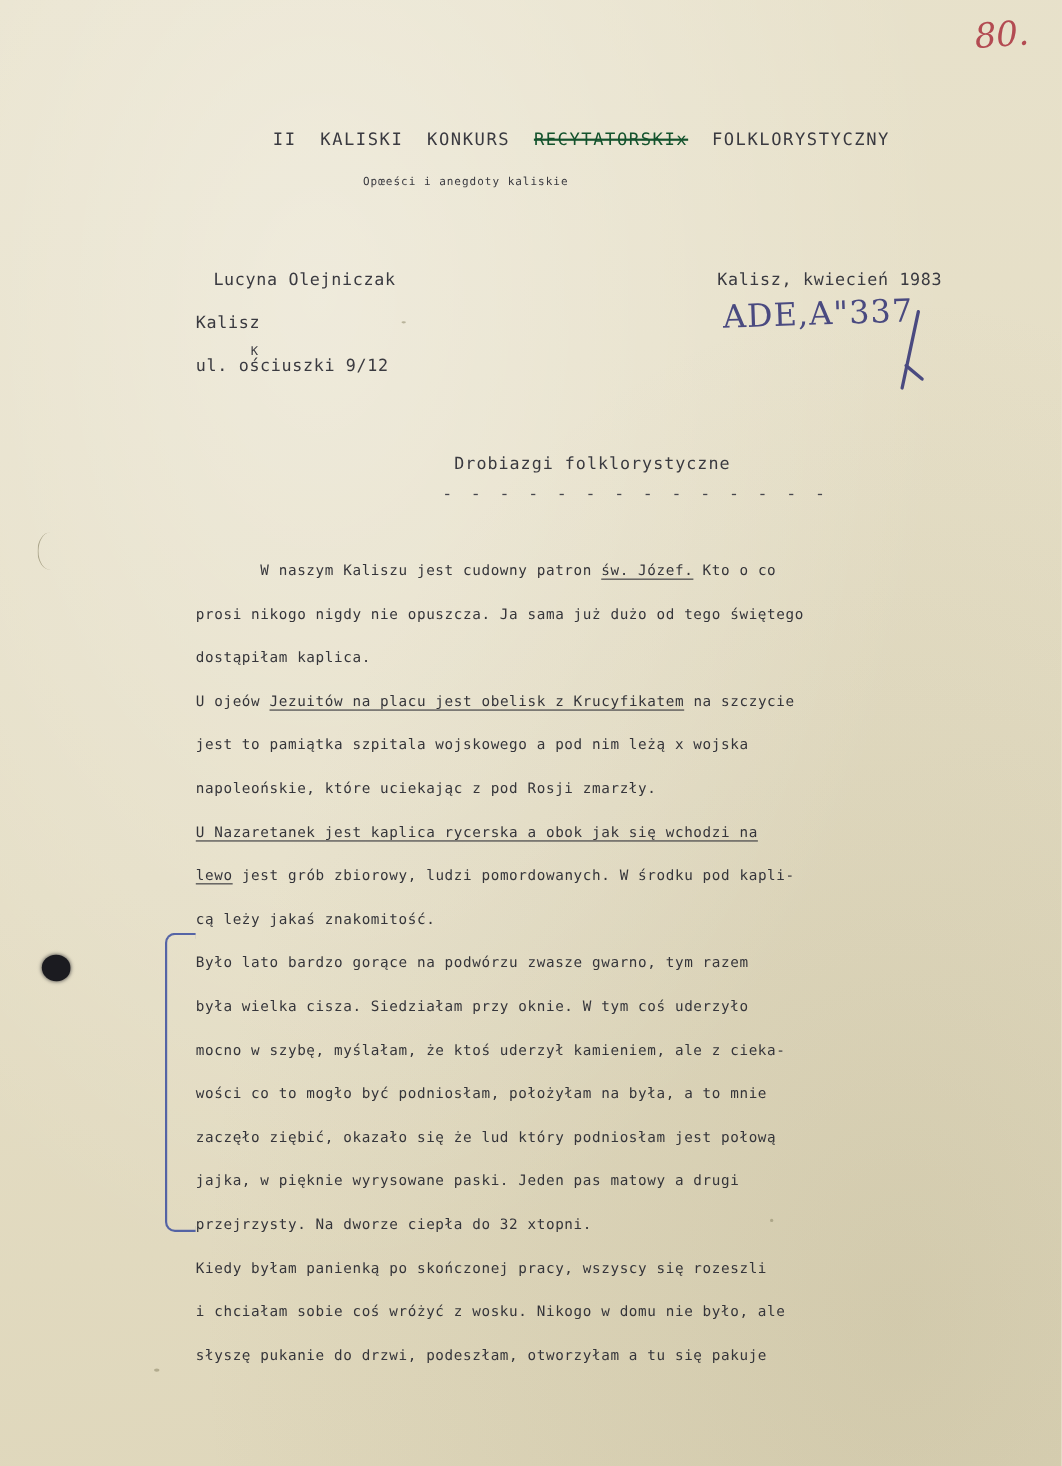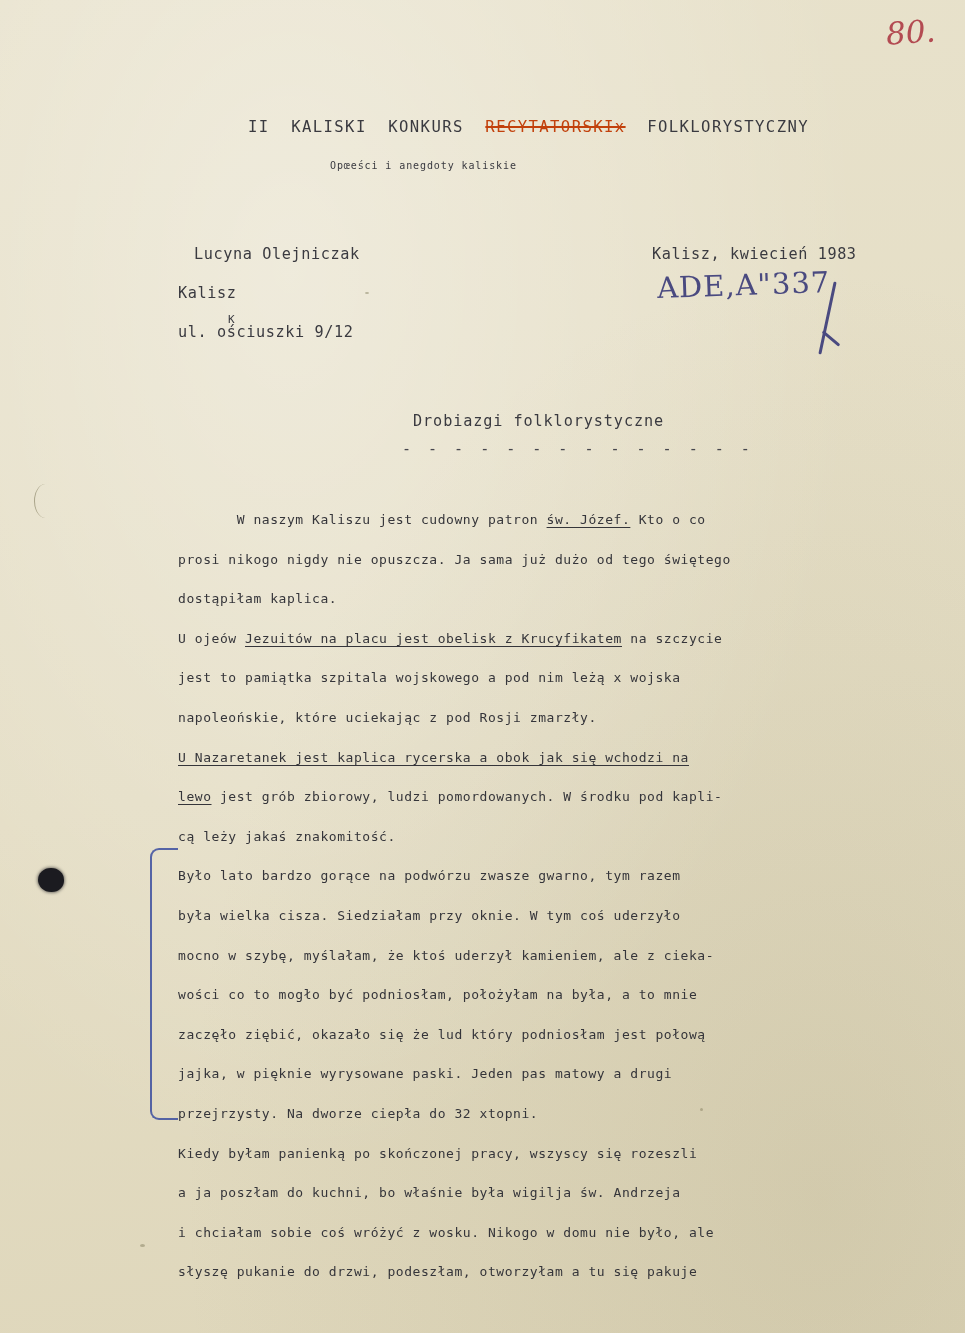--- a/index.html
+++ b/index.html
@@ -50,21 +50,21 @@
   
   .title-line {
     position: absolute;
     left: 248px;
     top: 118px;
     font-size: 15.6px;
     letter-spacing: 1.4px;
   }
   .struck {
     position: relative;
-    color: #c2410c;
+    color: #14532d;
   }
   .title-sub {
     position: absolute;
     left: 330px;
     top: 160px;
     font-size: 10px;
     letter-spacing: 0.9px;
   }
   
   .addr-1 { position: absolute; left: 194px; top: 245px; }
@@ -221,21 +221,20 @@
     <div class="line"><span class="u">lewo</span> jest grób zbiorowy, ludzi pomordowanych. W środku pod kapli-</div>
     <div class="line">cą leży jakaś znakomitość.</div>
     <div class="line">Było lato bardzo gorące na podwórzu zwasze gwarno, tym razem</div>
     <div class="line">była wielka cisza. Siedziałam przy oknie. W tym coś uderzyło</div>
     <div class="line">mocno w szybę, myślałam, że ktoś uderzył kamieniem, ale z cieka-</div>
     <div class="line">wości co to mogło być podniosłam, położyłam na była, a to mnie</div>
     <div class="line">zaczęło ziębić, okazało się że lud który podniosłam jest połową</div>
     <div class="line">jajka, w pięknie wyrysowane paski. Jeden pas matowy a drugi</div>
     <div class="line">przejrzysty. Na dworze ciepła do 32 xtopni.</div>
     <div class="line">Kiedy byłam panienką po skończonej pracy, wszyscy się rozeszli</div>
-    <div class="line">a ja poszłam do kuchni, bo właśnie była wigilja św. Andrzeja</div>
     <div class="line">i chciałam sobie coś wróżyć z wosku. Nikogo w domu nie było, ale</div>
     <div class="line">słyszę pukanie do drzwi, podeszłam, otworzyłam a tu się pakuje</div>
   </div>
 
   <div class="speck" style="left:365px; top:292px; width:4px; height:2px;"></div>
   <div class="speck" style="left:140px; top:1244px; width:5px; height:3px;"></div>
   <div class="speck" style="left:700px; top:1108px; width:3px; height:3px;"></div>
 </div>
 
 </body></html>

